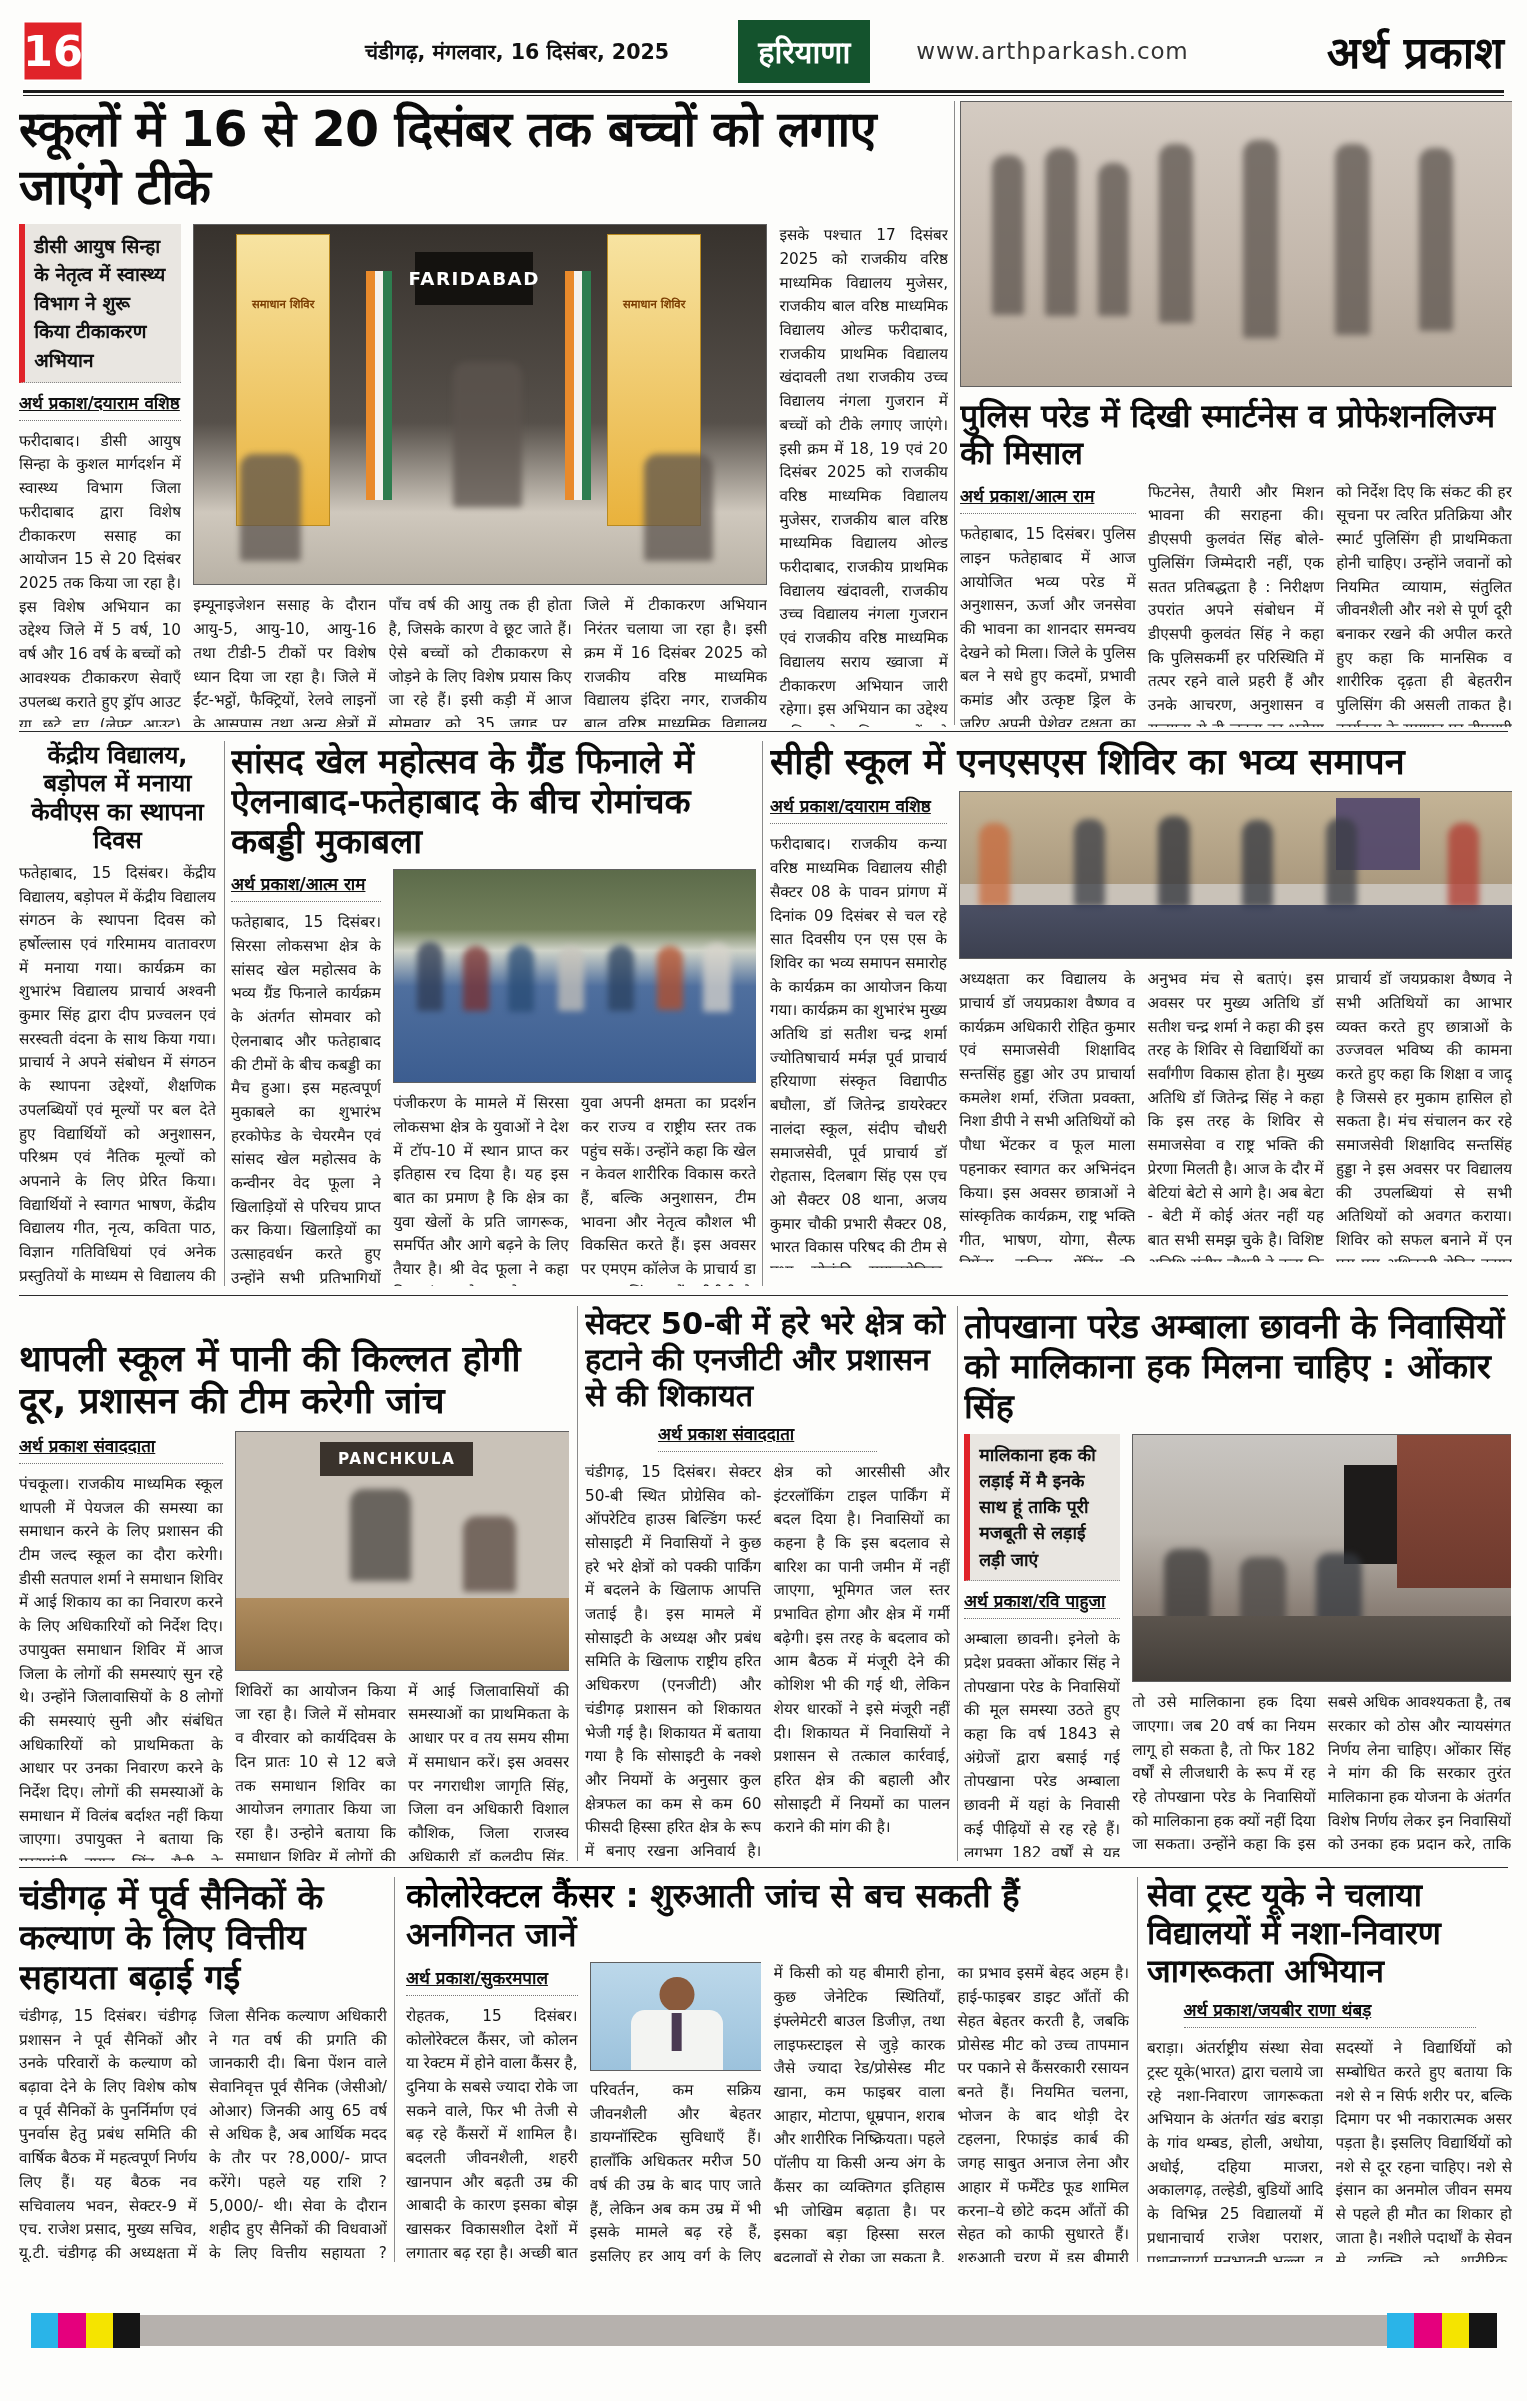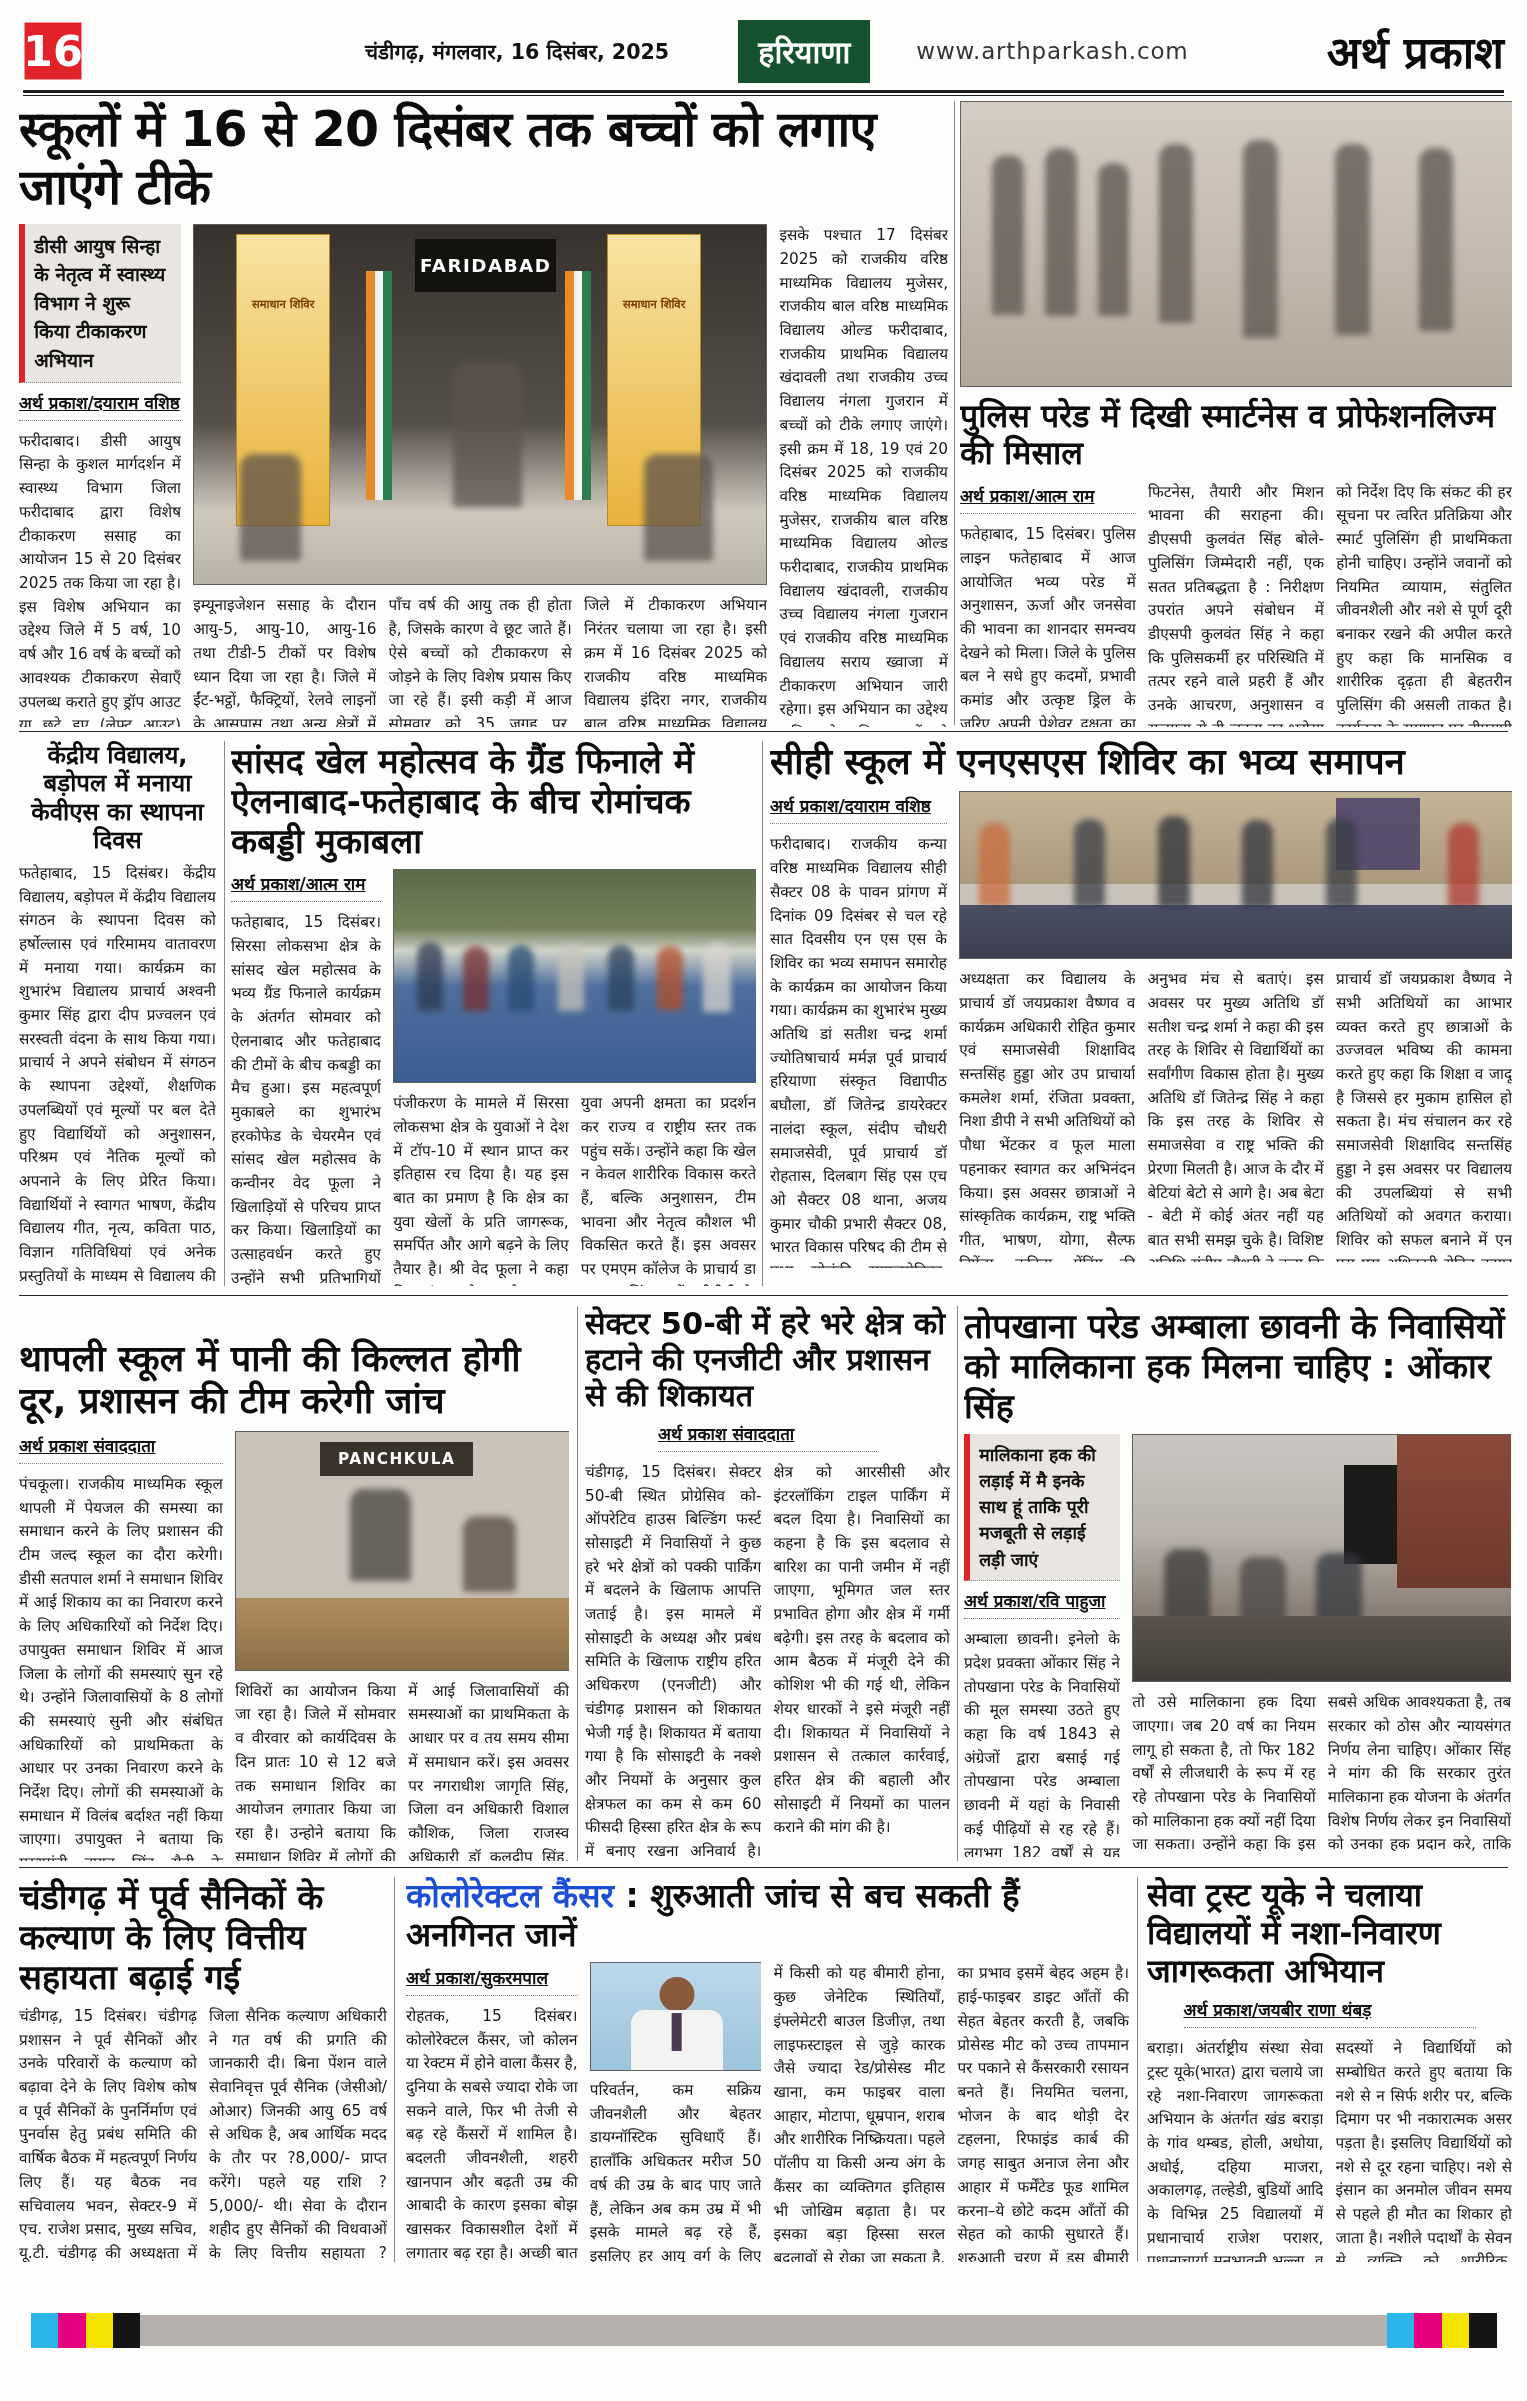--- a/index.html
+++ b/index.html
@@ -63,21 +63,21 @@
         <div class="body-t">फरीदाबाद। डीसी आयुष सिन्हा के कुशल मार्गदर्शन में स्वास्थ्य विभाग जिला फरीदाबाद द्वारा विशेष टीकाकरण ससाह का आयोजन 15 से 20 दिसंबर 2025 तक किया जा रहा है। इस विशेष अभियान का उद्देश्य जिले में 5 वर्ष, 10 वर्ष और 16 वर्ष के बच्चों को आवश्यक टीकाकरण सेवाएँ उपलब्ध कराते हुए ड्रॉप आउट या छूटे हुए (लेफ्ट आउट) लाभार्थियों को शामिल करना है। डीसी आयुष सिन्हा ने विशेष टीकाकरण अभियान को लेकर स्वास्थ्य विभाग और शिक्षा विभाग के अधिकारियों के साथ समीक्षा बैठक की। बैठक में सीएमओ डॉ. जयंत आहूजा ने जानकारी देते हुए कहा कि जिन बच्चों और किशोरों का पूर्ण टीकाकरण नहीं हो पाया है, उन्हें कवर करने के लिए विशेष</div>
       </div>
       <div class="col" style="flex:0 0 574px;">
         <div class="photo" style="width:572px;height:359px;background:linear-gradient(#37322d,#56504a 55%,#cfc8bd 80%,#b9b2a6);">
           <div class="ph-abs banner-y" style="left:42px;top:9.2px;width:92px;height:290px;">
             <div class="banner-txt">समाधान शिविर</div>
           </div>
           <div class="ph-abs banner-y" style="right:65px;top:9.2px;width:92px;height:290px;">
             <div class="banner-txt">समाधान शिविर</div>
           </div>
-          <div class="ph-abs sign" style="left:221px;top:14px;width:141px;height:53px;font-size:18.3px;">FARIDABAD</div>
+          <div class="ph-abs sign" style="left:221px;top:27px;width:118px;height:53px;font-size:18.3px;">FARIDABAD</div>
           <div class="ph-abs flag" style="left:172px;top:46px;width:26px;height:229px;"></div>
           <div class="ph-abs flag" style="right:175px;top:46px;width:26px;height:229px;"></div>
           <div class="fig" style="left:259px;top:137px;width:69px;height:145px;"></div>
           <div class="fig" style="left:46px;top:229px;width:61px;height:107px;"></div>
           <div class="fig" style="right:53px;top:229px;width:69px;height:107px;"></div>
         </div>
         <div class="cols" style="margin-top:9.2px;height:187px;">
           <div class="col body-t">इम्यूनाइजेशन ससाह के दौरान आयु-5, आयु-10, आयु-16 तथा टीडी-5 टीकों पर विशेष ध्यान दिया जा रहा है। जिले में ईंट-भट्ठों, फैक्ट्रियों, रेलवे लाइनों के आसपास तथा अन्य क्षेत्रों में रहने वाली प्रवासी (माइग्रेटरी) आबादी के कारण कई बच्चे टीकाकरण से वंचित रह जाते हैं, इसलिए इन क्षेत्रों पर विशेष फोकस किया जा रहा है। साथ ही स्कूलों में पढ़ने वाले 10 वर्ष और 16 वर्ष आयु वर्ग के बच्चे यह समझते हैं कि टीकाकरण केवल</div>
           <div class="col body-t">पाँच वर्ष की आयु तक ही होता है, जिसके कारण वे छूट जाते हैं। ऐसे बच्चों को टीकाकरण से जोड़ने के लिए विशेष प्रयास किए जा रहे हैं। इसी कड़ी में आज सोमवार को 35 जगह पर, अर्बन, और रूरल एरिया में 35 जगह टीकाकरण अभियान सफलतापूर्वक संचालित किया गया। जिसमें से 5 वर्ष, 10 वर्ष और 16 वर्ष के बच्चों को टीकाकरण सेवाएं प्रदान की गईं।</div>
           <div class="col body-t">जिले में टीकाकरण अभियान निरंतर चलाया जा रहा है। इसी क्रम में 16 दिसंबर 2025 को राजकीय वरिष्ठ माध्यमिक विद्यालय इंदिरा नगर, राजकीय बाल वरिष्ठ माध्यमिक विद्यालय ओल्ड फरीदाबाद, जीपीएस एसजीएम नगर, राजकीय प्राथमिक विद्यालय खंदावली, राजकीय प्राथमिक विद्यालय खेड़ी गुजरान, राजकीय प्राथमिक विद्यालय बांसपाली तथा राजकीय वरिष्ठ माध्यमिक विद्यालय सराय ख्वाजा में टीकाकरण अभियान चलाया जाएगा।</div>
@@ -242,21 +242,21 @@
     <div class="cols" style="height:275px;">
       <div class="col body-t">चंडीगढ़, 15 दिसंबर। चंडीगढ़ प्रशासन ने पूर्व सैनिकों और उनके परिवारों के कल्याण को बढ़ावा देने के लिए विशेष कोष व पूर्व सैनिकों के पुनर्निर्माण एवं पुनर्वास हेतु प्रबंध समिति की वार्षिक बैठक में महत्वपूर्ण निर्णय लिए हैं। यह बैठक नव सचिवालय भवन, सेक्टर-9 में एच. राजेश प्रसाद, मुख्य सचिव, यू.टी. चंडीगढ़ की अध्यक्षता में आयोजित की गई। बैठक में गृह सचिव मनदीप सिंह बराड़ और उपायुक्त-सह-अध्यक्ष, जिला सैनिक बोर्ड निशांत कुमार यादव सहित रक्षा मंत्रालय एवं वायु सेना के ब्रिगेडियर गुरजोत सिंह और लेफ्टिनेंट कर्नल टी.एस. तोमर भी उपस्थित रहे कर्नल एच.एम. घुमन,</div>
       <div class="col body-t">जिला सैनिक कल्याण अधिकारी ने गत वर्ष की प्रगति की जानकारी दी। बिना पेंशन वाले सेवानिवृत्त पूर्व सैनिक (जेसीओ/ओआर) जिनकी आयु 65 वर्ष से अधिक है, अब आर्थिक मदद के तौर पर ?8,000/- प्राप्त करेंगे। पहले यह राशि ?5,000/- थी। सेवा के दौरान शहीद हुए सैनिकों की विधवाओं के लिए वित्तीय सहायता ?2,000/- तय की गई, जो पहले ?1,000/- थी। समिति के सदस्यों ने इसे पूर्व सैनिकों और उनके परिवारों के कल्याण की दिशा में एक महत्वपूर्ण कदम बताया।</div>
     </div>
   </div>
 
   <div class="vdiv" style="left:394px;top:1877px;height:385px;"></div>
 
   <div class="art" style="left:406px;top:1877px;width:723px;height:385px;">
     <h2 class="hl" style="font-size:33px;">
-      <span style="color:#1d4ed8;">कोलोरेक्टल कैंसर</span>
+      <span style="color:#000000;">कोलोरेक्टल कैंसर</span>
       <span>: शुरुआती जांच से बच सकती हैं अनगिनत जानें</span>
     </h2>
     <div class="cols" style="height:328px;">
       <div class="col">
         <div class="byline">अर्थ प्रकाश/सुकरमपाल</div>
         <div class="body-t">रोहतक, 15 दिसंबर। कोलोरेक्टल कैंसर, जो कोलन या रेक्टम में होने वाला कैंसर है, दुनिया के सबसे ज्यादा रोके जा सकने वाले, फिर भी तेजी से बढ़ रहे कैंसरों में शामिल है। बदलती जीवनशैली, शहरी खानपान और बढ़ती उम्र की आबादी के कारण इसका बोझ खासकर विकासशील देशों में लगातार बढ़ रहा है। अच्छी बात यह है कि अगर इसका पता शुरुआत में लग जाए और समय पर इलाज मिल जाए, तो परिणाम काफी बेहतर होते हैं। यह कैंसर दुनिया में तीसरा सबसे सामान्य कैंसर है और कैंसर से होने वाली मौतों का प्रमुख कारण भी है। पहले इसे पश्चिमी देशों की बीमारी माना जाता था, लेकिन</div>
       </div>
       <div class="col">
         <div class="photo" style="width:100%;height:107px;background:linear-gradient(#bcd8ea,#9cc2dc);">
           <div class="ph-abs" style="left:50%;top:13.7px;transform:translateX(-50%);width:35px;height:35px;border-radius:50%;background:#8a5a3c;"></div>

